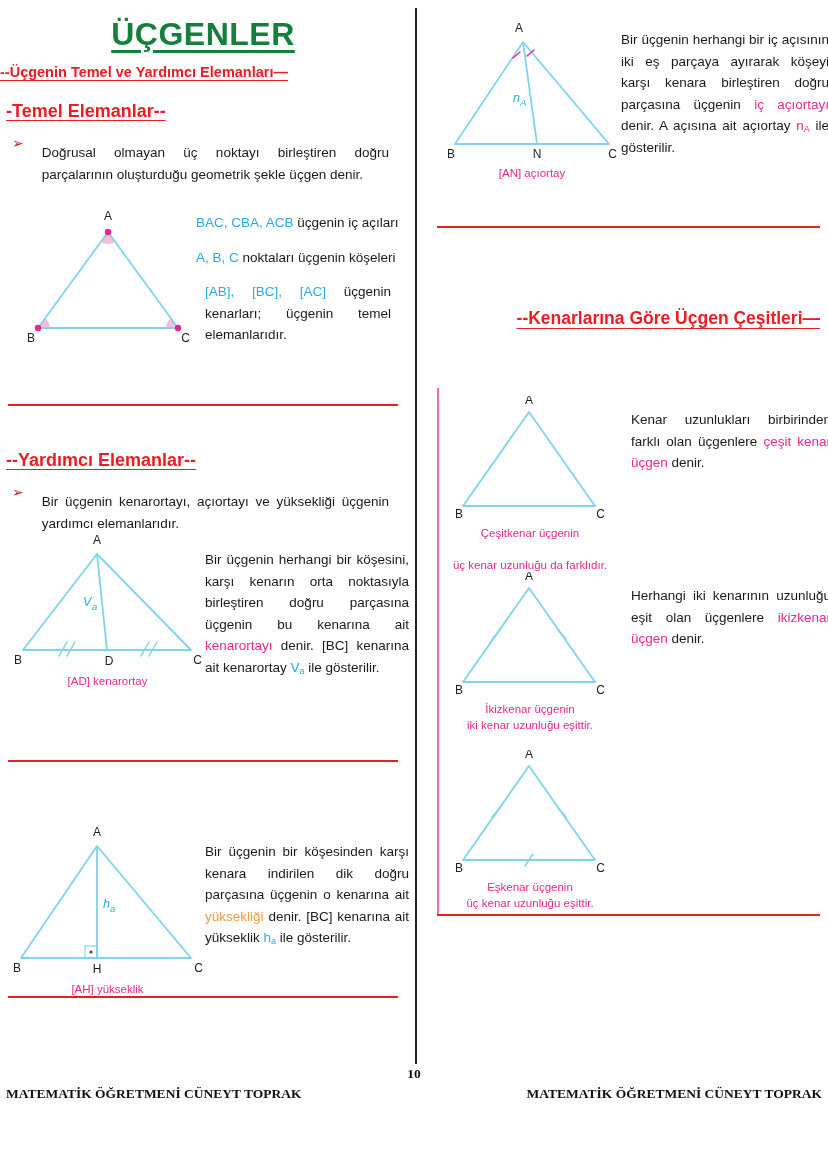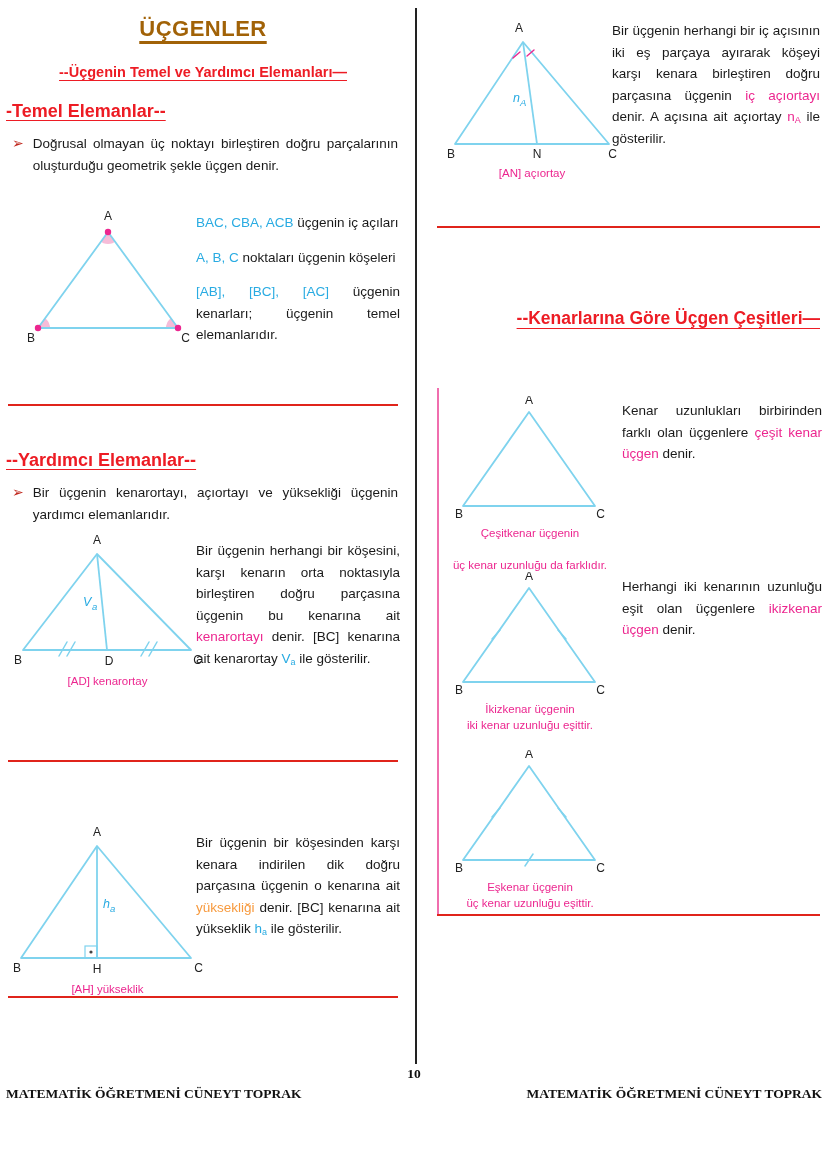--- a/index.html
+++ b/index.html
@@ -1,23 +1,23 @@
 <!DOCTYPE html>
 <html><head>
 <meta charset="utf-8">
 <style>
   html,body{margin:0;padding:0}
   body{background:#ffffff;font-family:"Liberation Sans",sans-serif}
   .page{position:relative;width:828px;height:1171px;background:#fff;overflow:hidden}
   .abs{position:absolute}
-  .title{font-size:22px;font-weight:700;color:#a16207;letter-spacing:.5px;text-decoration:underline;text-decoration-thickness:3px;text-underline-offset:5px}
+  .title{font-size:32px;font-weight:700;color:#15803d;letter-spacing:.5px;text-decoration:underline;text-decoration-thickness:3px;text-underline-offset:5px}
   .subtitle{font-size:14.5px;font-weight:700;color:#ed1c24;text-decoration:underline;text-underline-offset:3px}
   .sec-head{font-size:18px;font-weight:700;color:#ed1c24;text-decoration:underline;text-underline-offset:3px}
   .big-head{font-size:17.5px;font-weight:700;color:#ed1c24;text-decoration:underline;text-underline-offset:4px}
-  .para{font-size:13.5px;line-height:1.6;text-align:justify;color:#1a1a1a;margin:0}
+  .para{font-size:13.5px;line-height:1.6;text-align:justify;color:#1a1a1a;margin:9px}
   .desc-item{margin:0 0 13px 0}
   .bullet-row{display:flex;gap:9px}
   .bullet-arrow{color:#c0281e;font-size:14px;line-height:1.55;flex:0 0 auto}
   .cyan{color:#29abe2}
   .pink{color:#ec268f}
   .orange{color:#f79a3e}
   .caption{font-size:11.5px;line-height:1.35;color:#ec268f;text-align:center;margin-top:2px}
   .fig{text-align:center}
   .red-rule{height:2px;background:#e0241b}
   .pink-vline{width:2px;background:#f06eae}
@@ -34,21 +34,21 @@
   sub{font-size:9px;vertical-align:-2px}
 </style>
 </head>
 <body>
 
 <div class="page">
 
   <div class="abs vdivider" style="left:415px;top:8px;height:1056px"></div>
 
   <div class="abs title" style="left:0;top:16px;width:406px;text-align:center">ÜÇGENLER</div>
-  <div class="abs subtitle" style="left:0;top:64px;width:406px;text-align:center">--Üçgenin Temel ve Yardımcı Elemanları—</div>
+  <div class="abs subtitle" style="left:0;top:64px;width:406px;">--Üçgenin Temel ve Yardımcı Elemanları—</div>
   <div class="abs sec-head" style="left:6px;top:101px">-Temel Elemanlar--</div>
 
   <div class="abs bullet-row" style="left:12px;top:133px;width:386px">
     <span class="bullet-arrow">➢</span>
     <span class="para">Doğrusal olmayan üç noktayı birleştiren doğru parçalarının oluşturduğu geometrik şekle üçgen denir.</span>
   </div>
 
   <div class="abs fig" style="left:26px;top:208px;width:165px">
     <svg width="165" height="138" viewBox="0 0 165 138">
       <defs>

